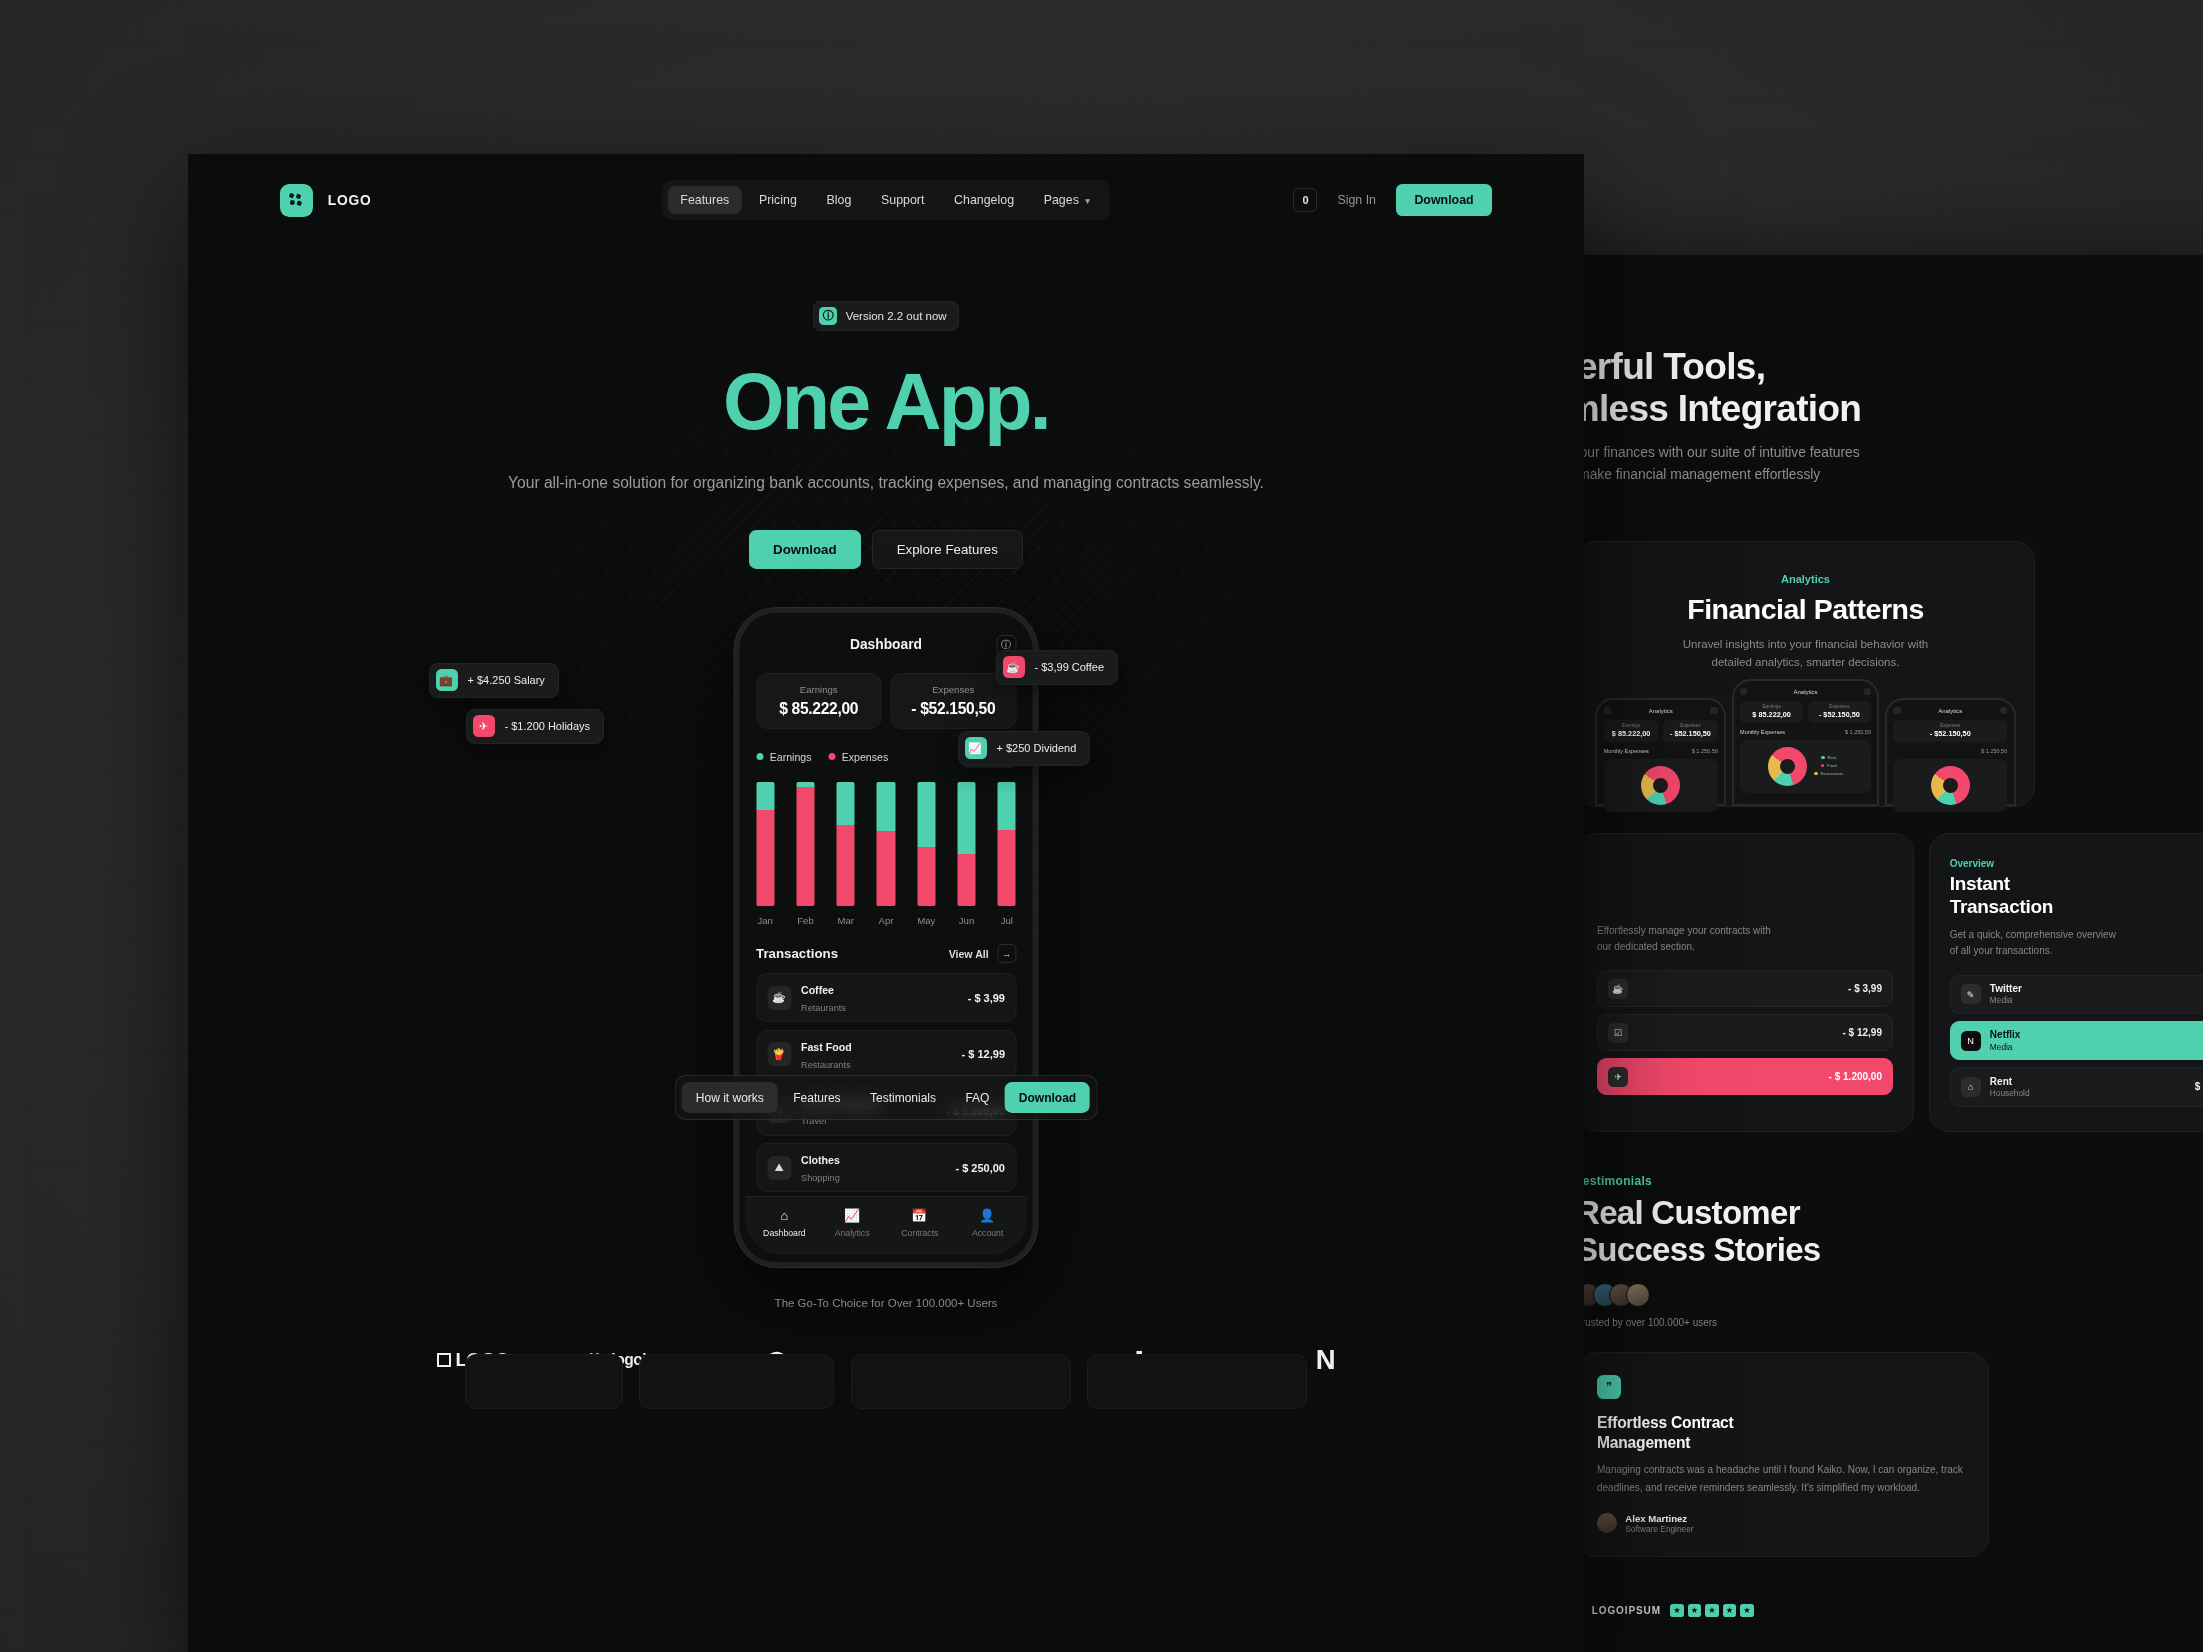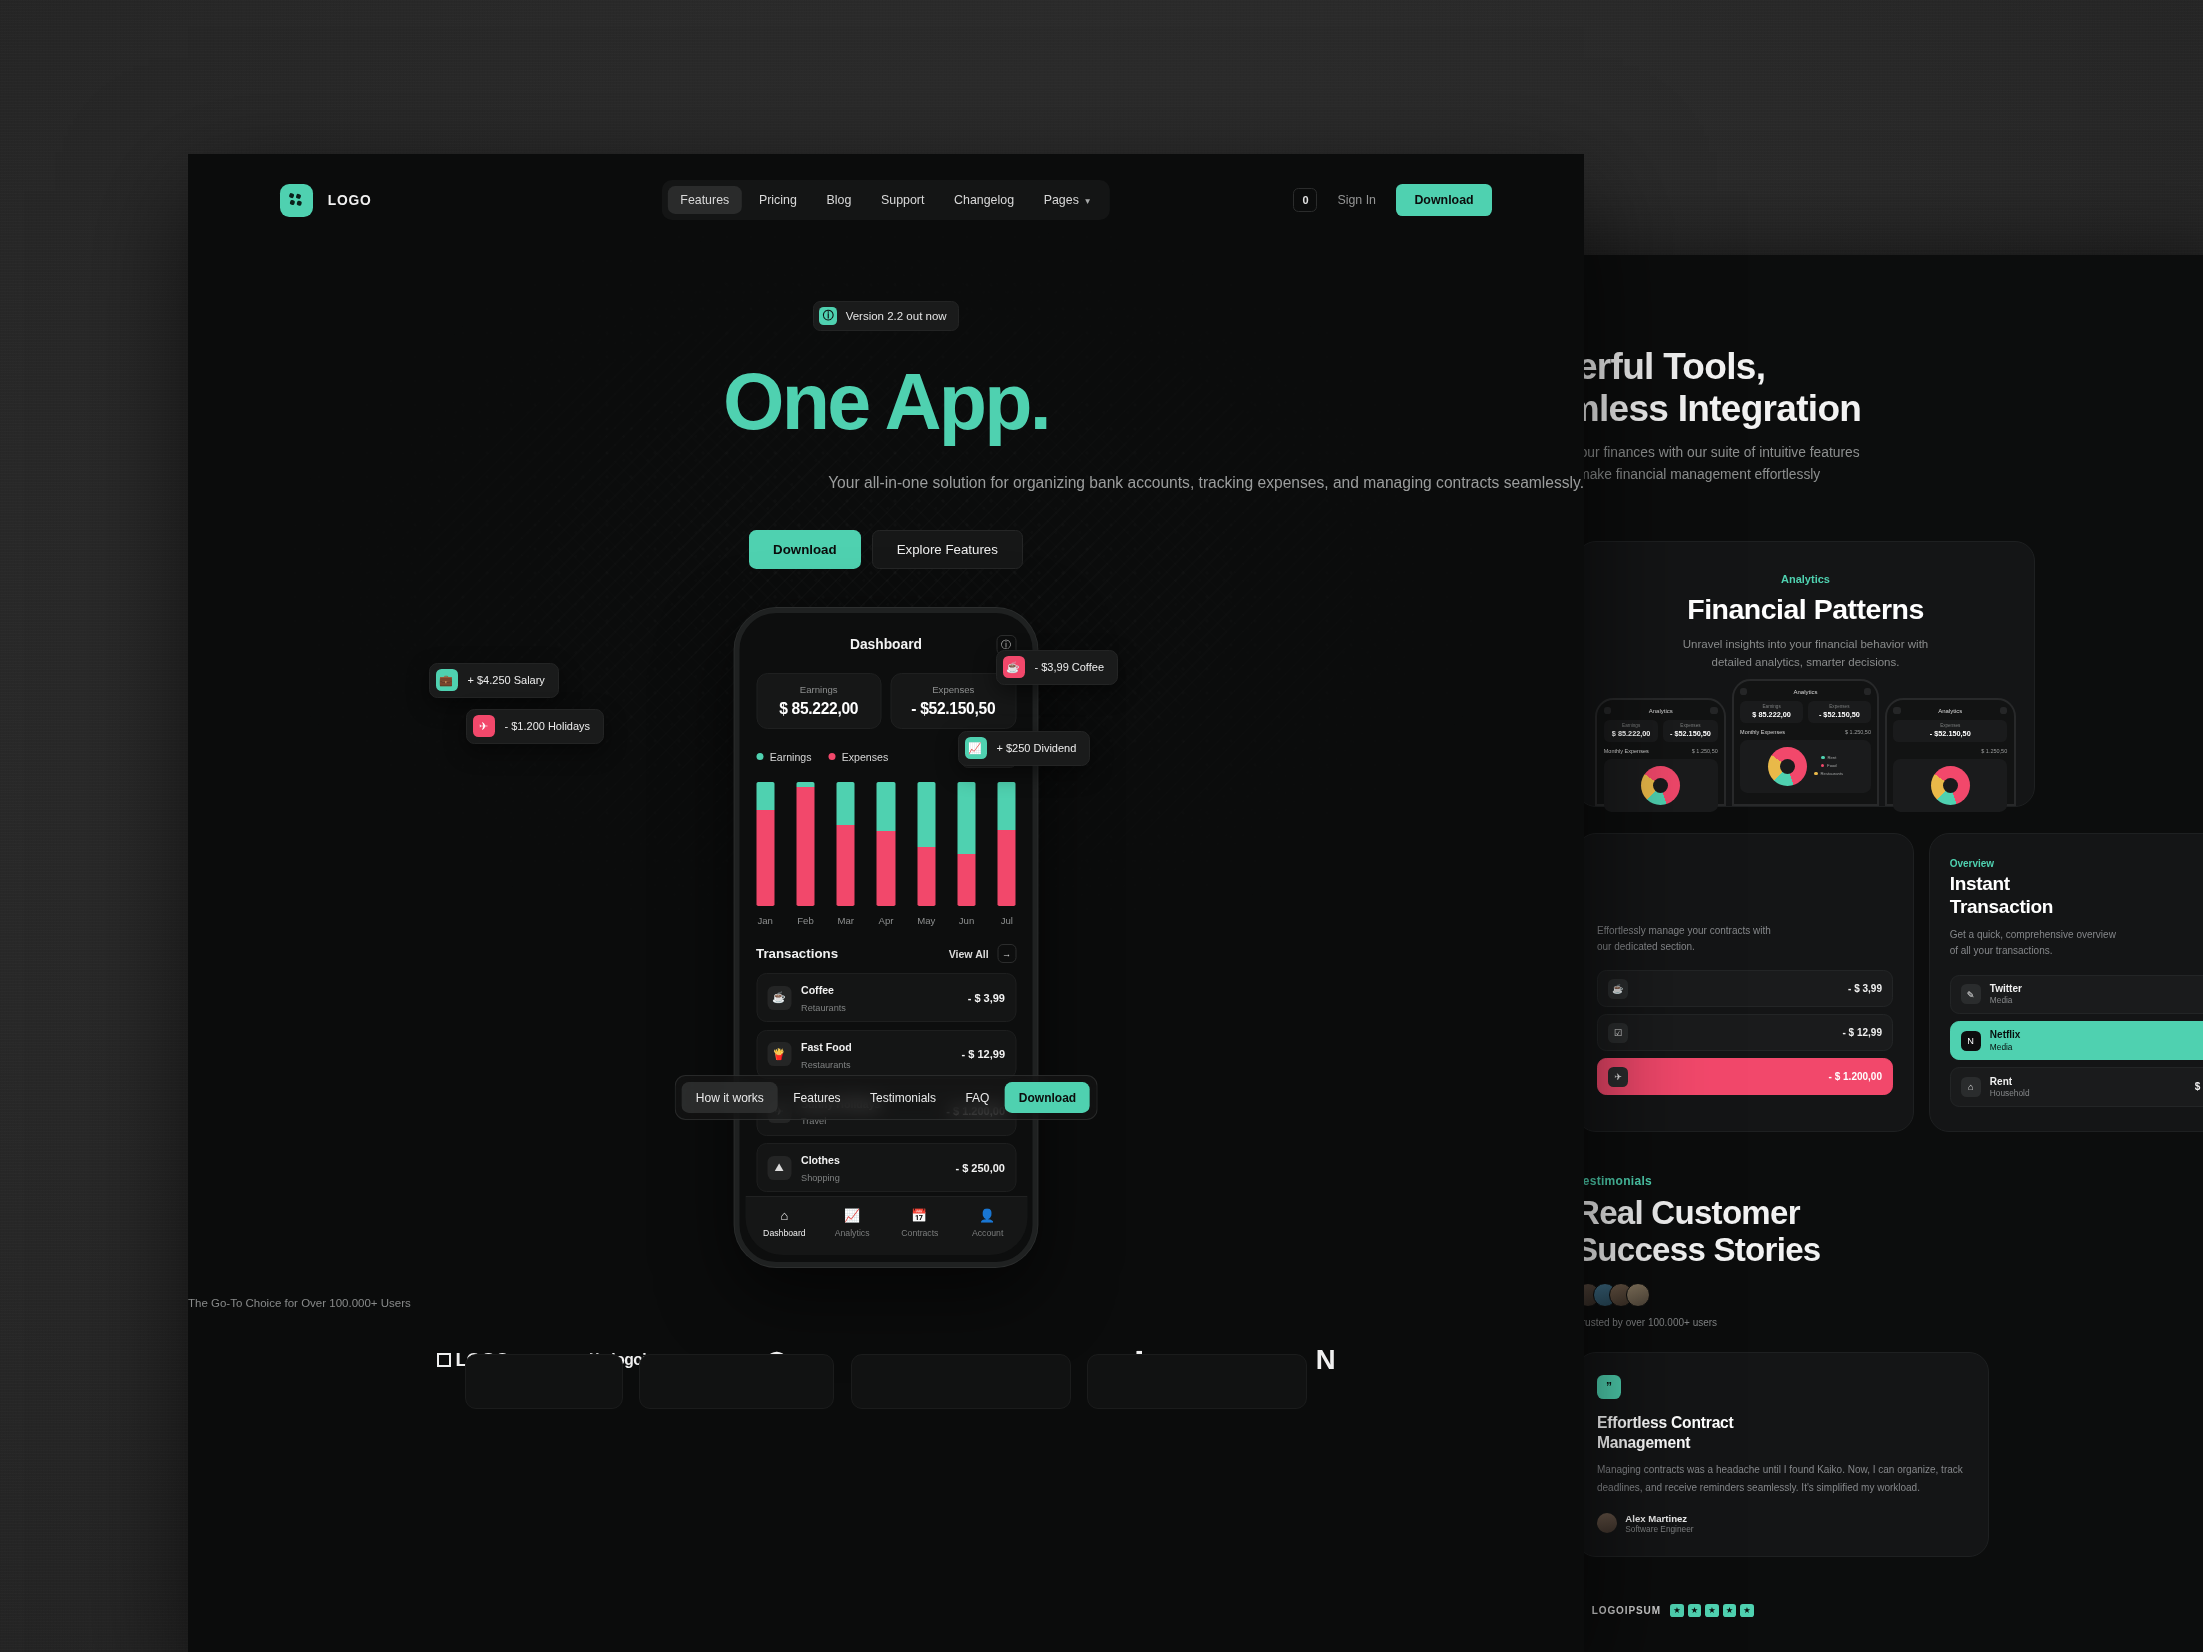--- a/index.html
+++ b/index.html
@@ -145,21 +145,21 @@
   .signin{ color:#949595; font-size:12.4px;}
   .dl-btn{ background:#4fd1b0;color:#0b0c0c;font-size:12.4px;font-weight:600;padding:9.2px 18.4px;border-radius:6.4px; border:none; font-family:inherit;}
 
   
   .hero{ position:relative; text-align:center; z-index:4; padding-top:55px;}
   .vbadge{ display:inline-flex; align-items:center; gap:8.3px; background:#1a1b1b; border:0.9px solid #232424; border-radius:7.3px; padding:4.6px 11px 4.6px 4.6px;}
   .vbadge .ico{ width:18.4px;height:18.4px;border-radius:4.6px;background:#4fd1b0;display:flex;align-items:center;justify-content:center;color:#0b0c0c;font-size:11px;font-weight:700;}
   .vbadge .txt{ color:#e3e3e3; font-size:11.5px;}
   .h1 { font-size:79px; font-weight:700; letter-spacing:-2.8px; line-height:1.0; margin-top:31px; color:#fbfbfb;}
   .h1 .teal{ color:#4fd1b0; display:block; margin-top:9.2px;}
-  .lead{ color:#9b9d9d; font-size:15.6px; line-height:1.62; margin-top:29px;text-align:right;}
+  .lead{ color:#9b9d9d; font-size:15.6px; line-height:1.62; margin-top:29px;}
   .cta{ display:flex; justify-content:center; gap:11px; margin-top:35px;}
   .cta .primary{ background:#4fd1b0;color:#0b0c0c;font-size:13.3px;font-weight:600;padding:11px 24px;border-radius:7.3px;border:none;font-family:inherit;}
   .cta .ghost{ background:#161717;color:#ededed;font-size:13.3px;padding:11px 24px;border-radius:7.3px;border:0.9px solid #252626;font-family:inherit;}
 
   
   .phonewrap{ position:relative; width:100%; height:680px; margin-top:39px; z-index:4;}
   .phone{ position:absolute; left:50%; transform:translateX(-50%); top:0; width:303px; height:659px;
           background:#0d0e0e; border:5.5px solid #1f2121; border-radius:42px; padding:18.4px 16.5px 0; overflow:hidden;
           box-shadow:0 0 0 0.9px #2c2e2e, 0 27.5px 73px rgba(0,0,0,.6);}
   .ph-head{ display:flex; align-items:center; justify-content:center; position:relative; height:27.5px;}
@@ -207,21 +207,21 @@
   
   .floatnav{ position:absolute; left:50%; transform:translateX(-50%); top:921px; z-index:9;
              display:flex; align-items:center; gap:1.8px; background:rgba(22,23,23,.62);
              backdrop-filter:blur(8.3px); -webkit-backdrop-filter:blur(8.3px);
              border:0.9px solid rgba(60,62,62,.55); border-radius:11px; padding:6.4px;}
   .fnl{ color:#e9e9e9; font-size:12px; padding:8.3px 13.8px; border-radius:7.3px; white-space:nowrap;}
   .fnl.active{ background:rgba(52,54,54,.75);}
   .fnl.cta2{ background:#4fd1b0; color:#0b0c0c; font-weight:600;}
 
   
-  .trusted{ position:relative; margin-top:9.2px; z-index:4;}
+  .trusted{ position:relative; margin-top:9.2px; text-align:center; z-index:4;}
   .trusted .cap{ color:#888a8a; font-size:11.5px;}
   .logos{ display:flex; align-items:center; justify-content:center; gap:79px; margin-top:33px;}
   .logo{ color:#efefef; font-weight:800; letter-spacing:-0.5px; display:flex; align-items:center; gap:4.6px;}
   .sq{ width:13.8px;height:13.8px;border:2.3px solid #efefef; display:inline-block;}
   .bottomcards{ position:absolute; left:0; right:0; bottom:-31px; display:flex; justify-content:center; gap:16.5px;}
   .bcard{ width:158px;height:55px; background:#111212; border:0.9px solid #1b1c1c; border-radius:11px;}
   .bcard.wide{ width:195px;}
   .bcard.wider{ width:220px;}
 </style>
 </head>

